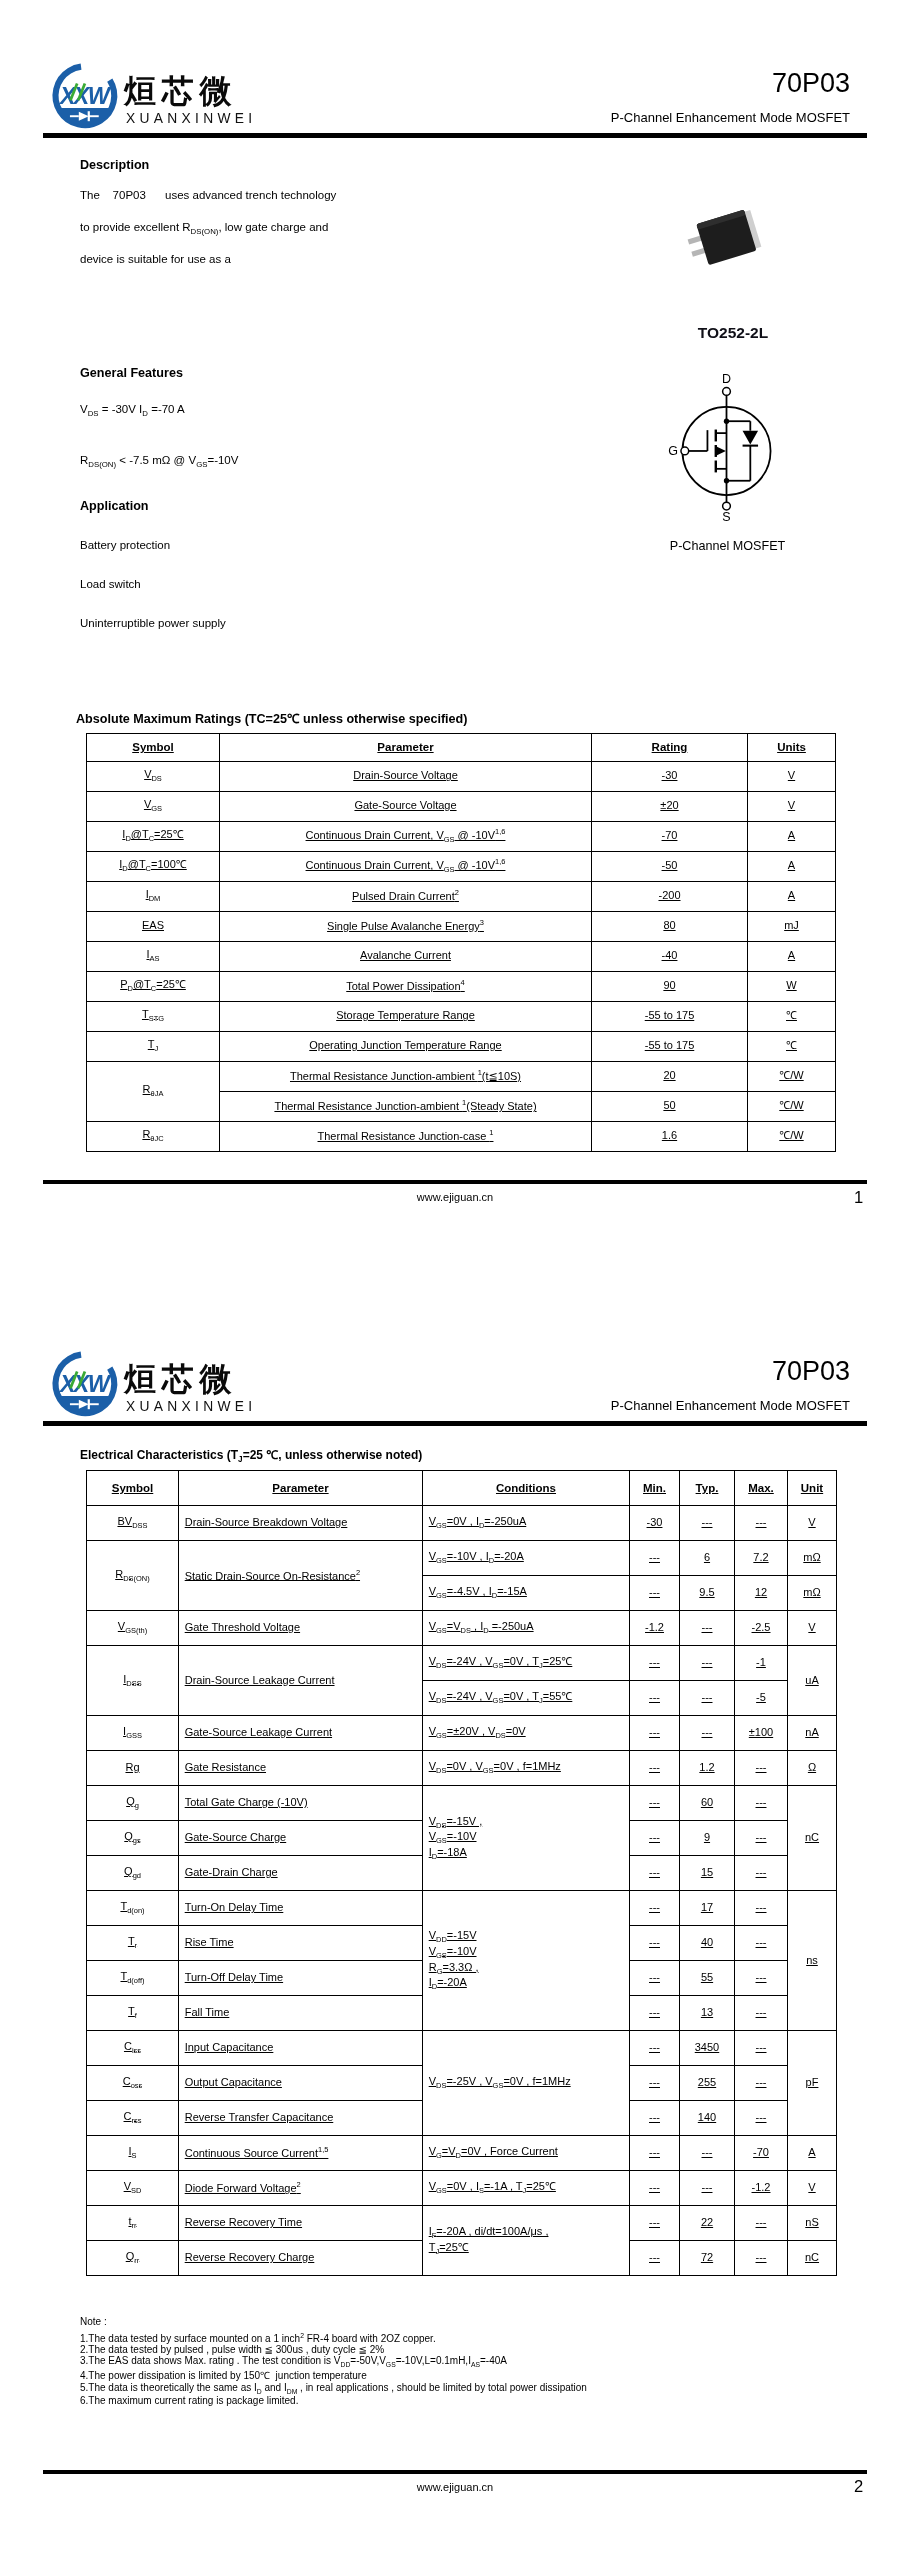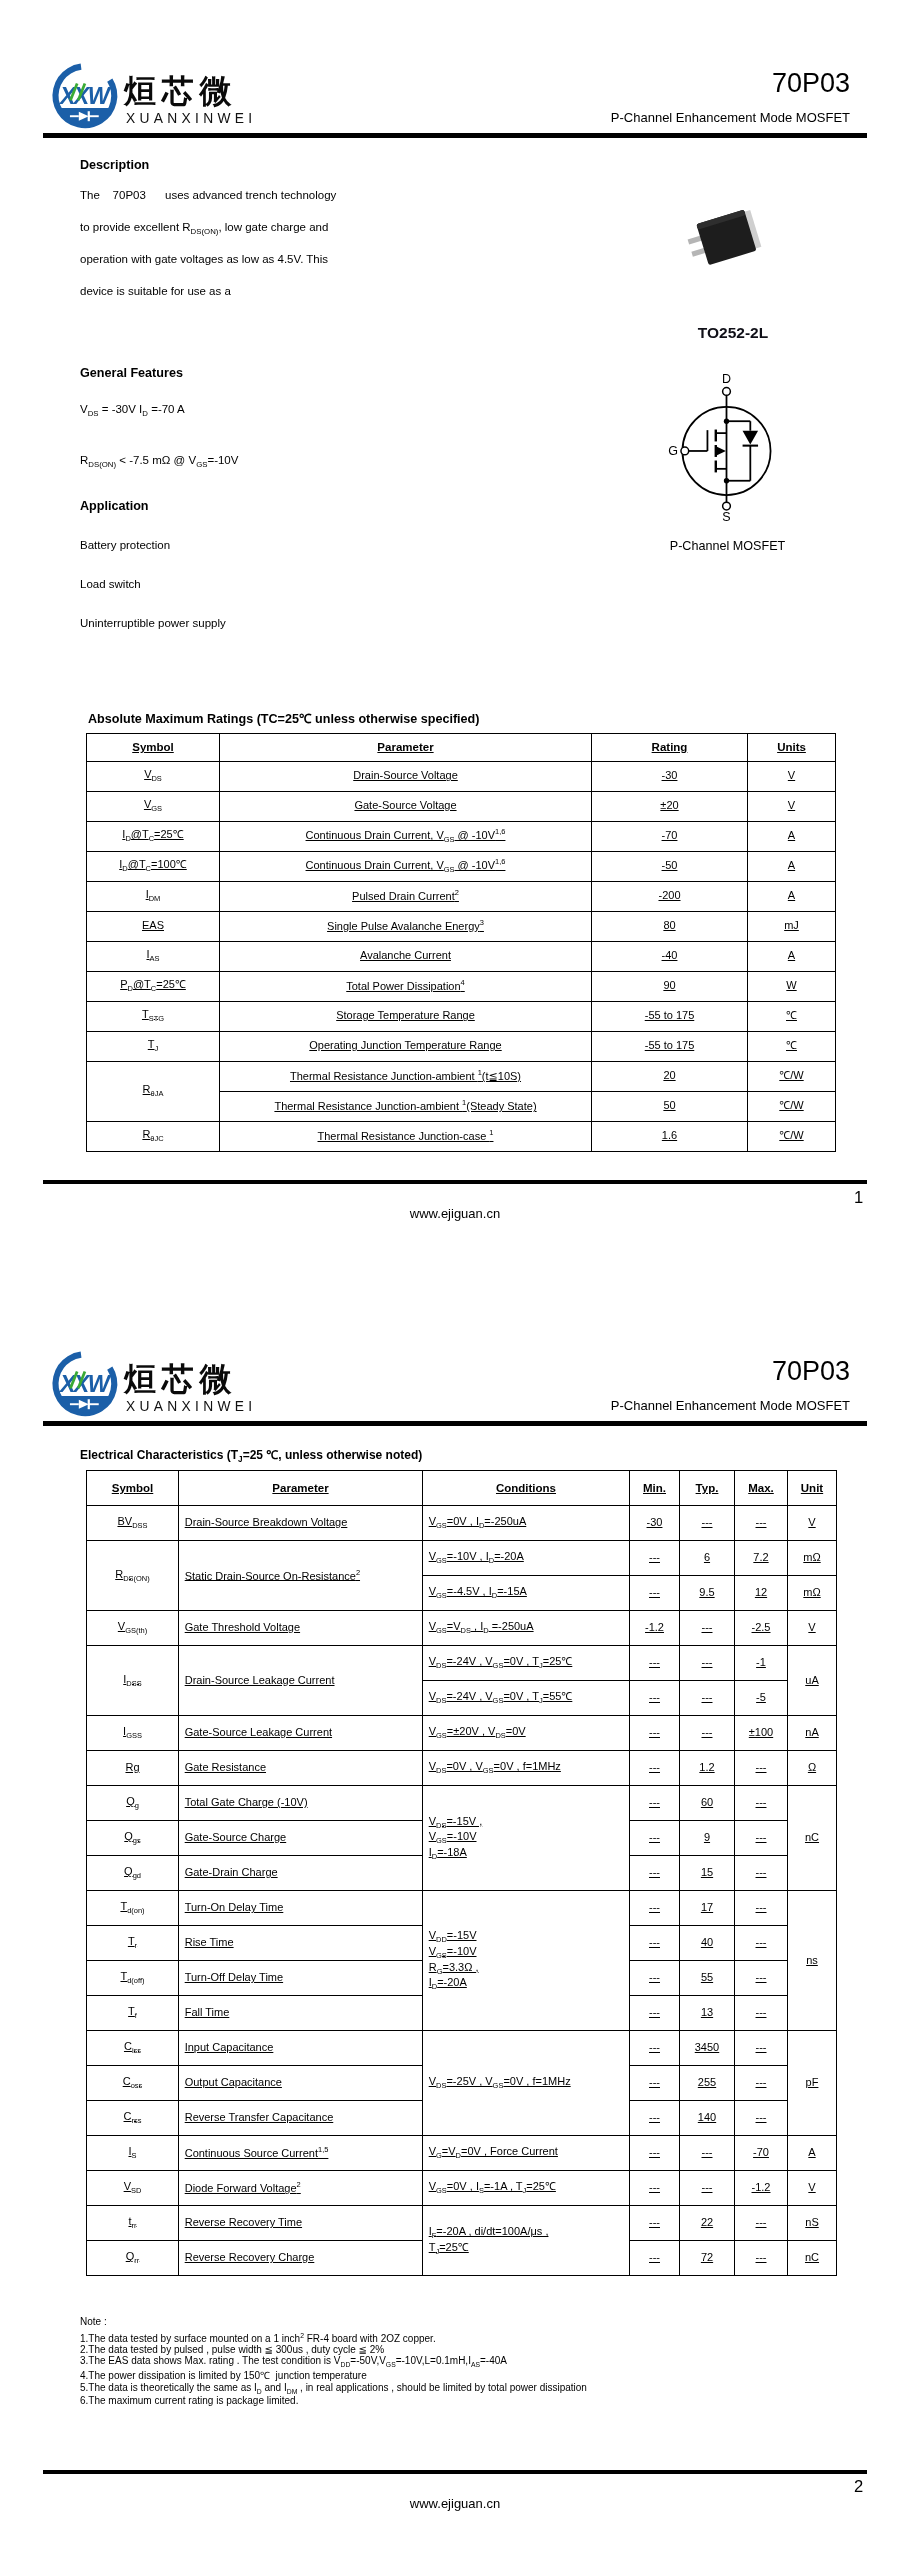--- a/index.html
+++ b/index.html
@@ -47,21 +47,21 @@
 
   #ec-table { left:86px; top:182px; width:749px; }
   #ec-table tr { height:35px; }
   #ec-table td.c1, #ec-table td.c2 { text-align:left; padding-left:5.7px; }
 
   .notes { left:80px; top:1028px; font-size:10px; }
   .notes .note-head { height:15.5px; }
   .notes > div { height:15.5px; white-space:pre-wrap; }
 
   .f-rule { left:43px; width:824px; height:4px; background:#000; }
-  .f-url  { left:0; width:910px; text-align:center; font-size:13px;margin-top:15px; }
+  .f-url  { left:0; width:910px; text-align:center; font-size:11px; }
   .f-page { left:854px; font-size:16.6px; }
 </style>
 </head>
 <body>
 
 <div class="page" id="page1">
 
   <div class="abs" style="left:50px; top:61px; width:72px; height:70px;">
     <svg width="72" height="70" viewBox="0 0 130 125">
       <circle cx="63" cy="62" r="53" fill="#ffffff" stroke="#1b5fa8" stroke-width="11" stroke-dasharray="272 61" transform="rotate(-32 63 62)"></circle>
@@ -78,21 +78,20 @@
   <div class="abs brand-cn">烜芯微</div>
   <div class="abs brand-en">XUANXINWEI</div>
   <div class="abs part-no">70P03</div>
   <div class="abs subtitle">P-Channel Enhancement Mode MOSFET</div>
   <div class="abs hrule"></div>
 
   <div class="abs h-sec" style="left:80px; top:158px;">Description</div>
   <div class="abs desc-lines">
       <div>The    70P03      uses advanced trench technology</div>
       <div>to provide excellent R<sub>DS(ON)</sub>, low gate charge and</div>
-      <div>operation with gate voltages as low as 4.5V. This</div>
       <div>device is suitable for use as a</div>
     </div>
 
   <div class="abs h-sec" style="left:80px; top:366px;">General Features</div>
   <div class="abs feat-line" style="top:403px;">V<sub>DS</sub> = -30V  I<sub>D</sub> =-70 A</div>
   <div class="abs feat-line" style="top:454px;">R<sub>DS(ON)</sub> &lt; -7.5 mΩ @ V<sub>GS</sub>=-10V</div>
 
   <div class="abs h-sec" style="left:80px; top:499px;">Application</div>
   <div class="abs app-list">
       <div>Battery protection</div>
@@ -138,21 +137,21 @@
       <line x1="110" y1="80" x2="110" y2="180" stroke="#000" stroke-width="3"></line>
       <polygon points="94,123 94,137 109,130" fill="#000"></polygon>
       <line x1="92" y1="160" x2="110" y2="160" stroke="#000" stroke-width="3"></line>
       <line x1="110" y1="180" x2="110" y2="216" stroke="#000" stroke-width="3"></line>
       <circle cx="110" cy="222.5" r="6.5" fill="#fff" stroke="#000" stroke-width="2.5"></circle>
       <text x="110" y="248" font-size="21" text-anchor="middle" fill="#000">S</text>
     </svg>
   </div>
   <div class="abs sym-cap">P-Channel MOSFET</div>
 
-  <div class="abs h-sec" style="left:88px; top:710px;">Absolute Maximum Ratings (TC=25℃ unless otherwise specified)</div>
+  <div class="abs h-sec" style="left:76px; top:710px;">Absolute Maximum Ratings (TC=25℃ unless otherwise specified)</div>
   <table id="amr-table" class="abs amr">
     <colgroup>
         <col style="width:133px">
         <col style="width:372px">
         <col style="width:156px">
         <col style="width:88px">
       </colgroup>
   <thead>
         <tr>
           <th>Symbol</th>

